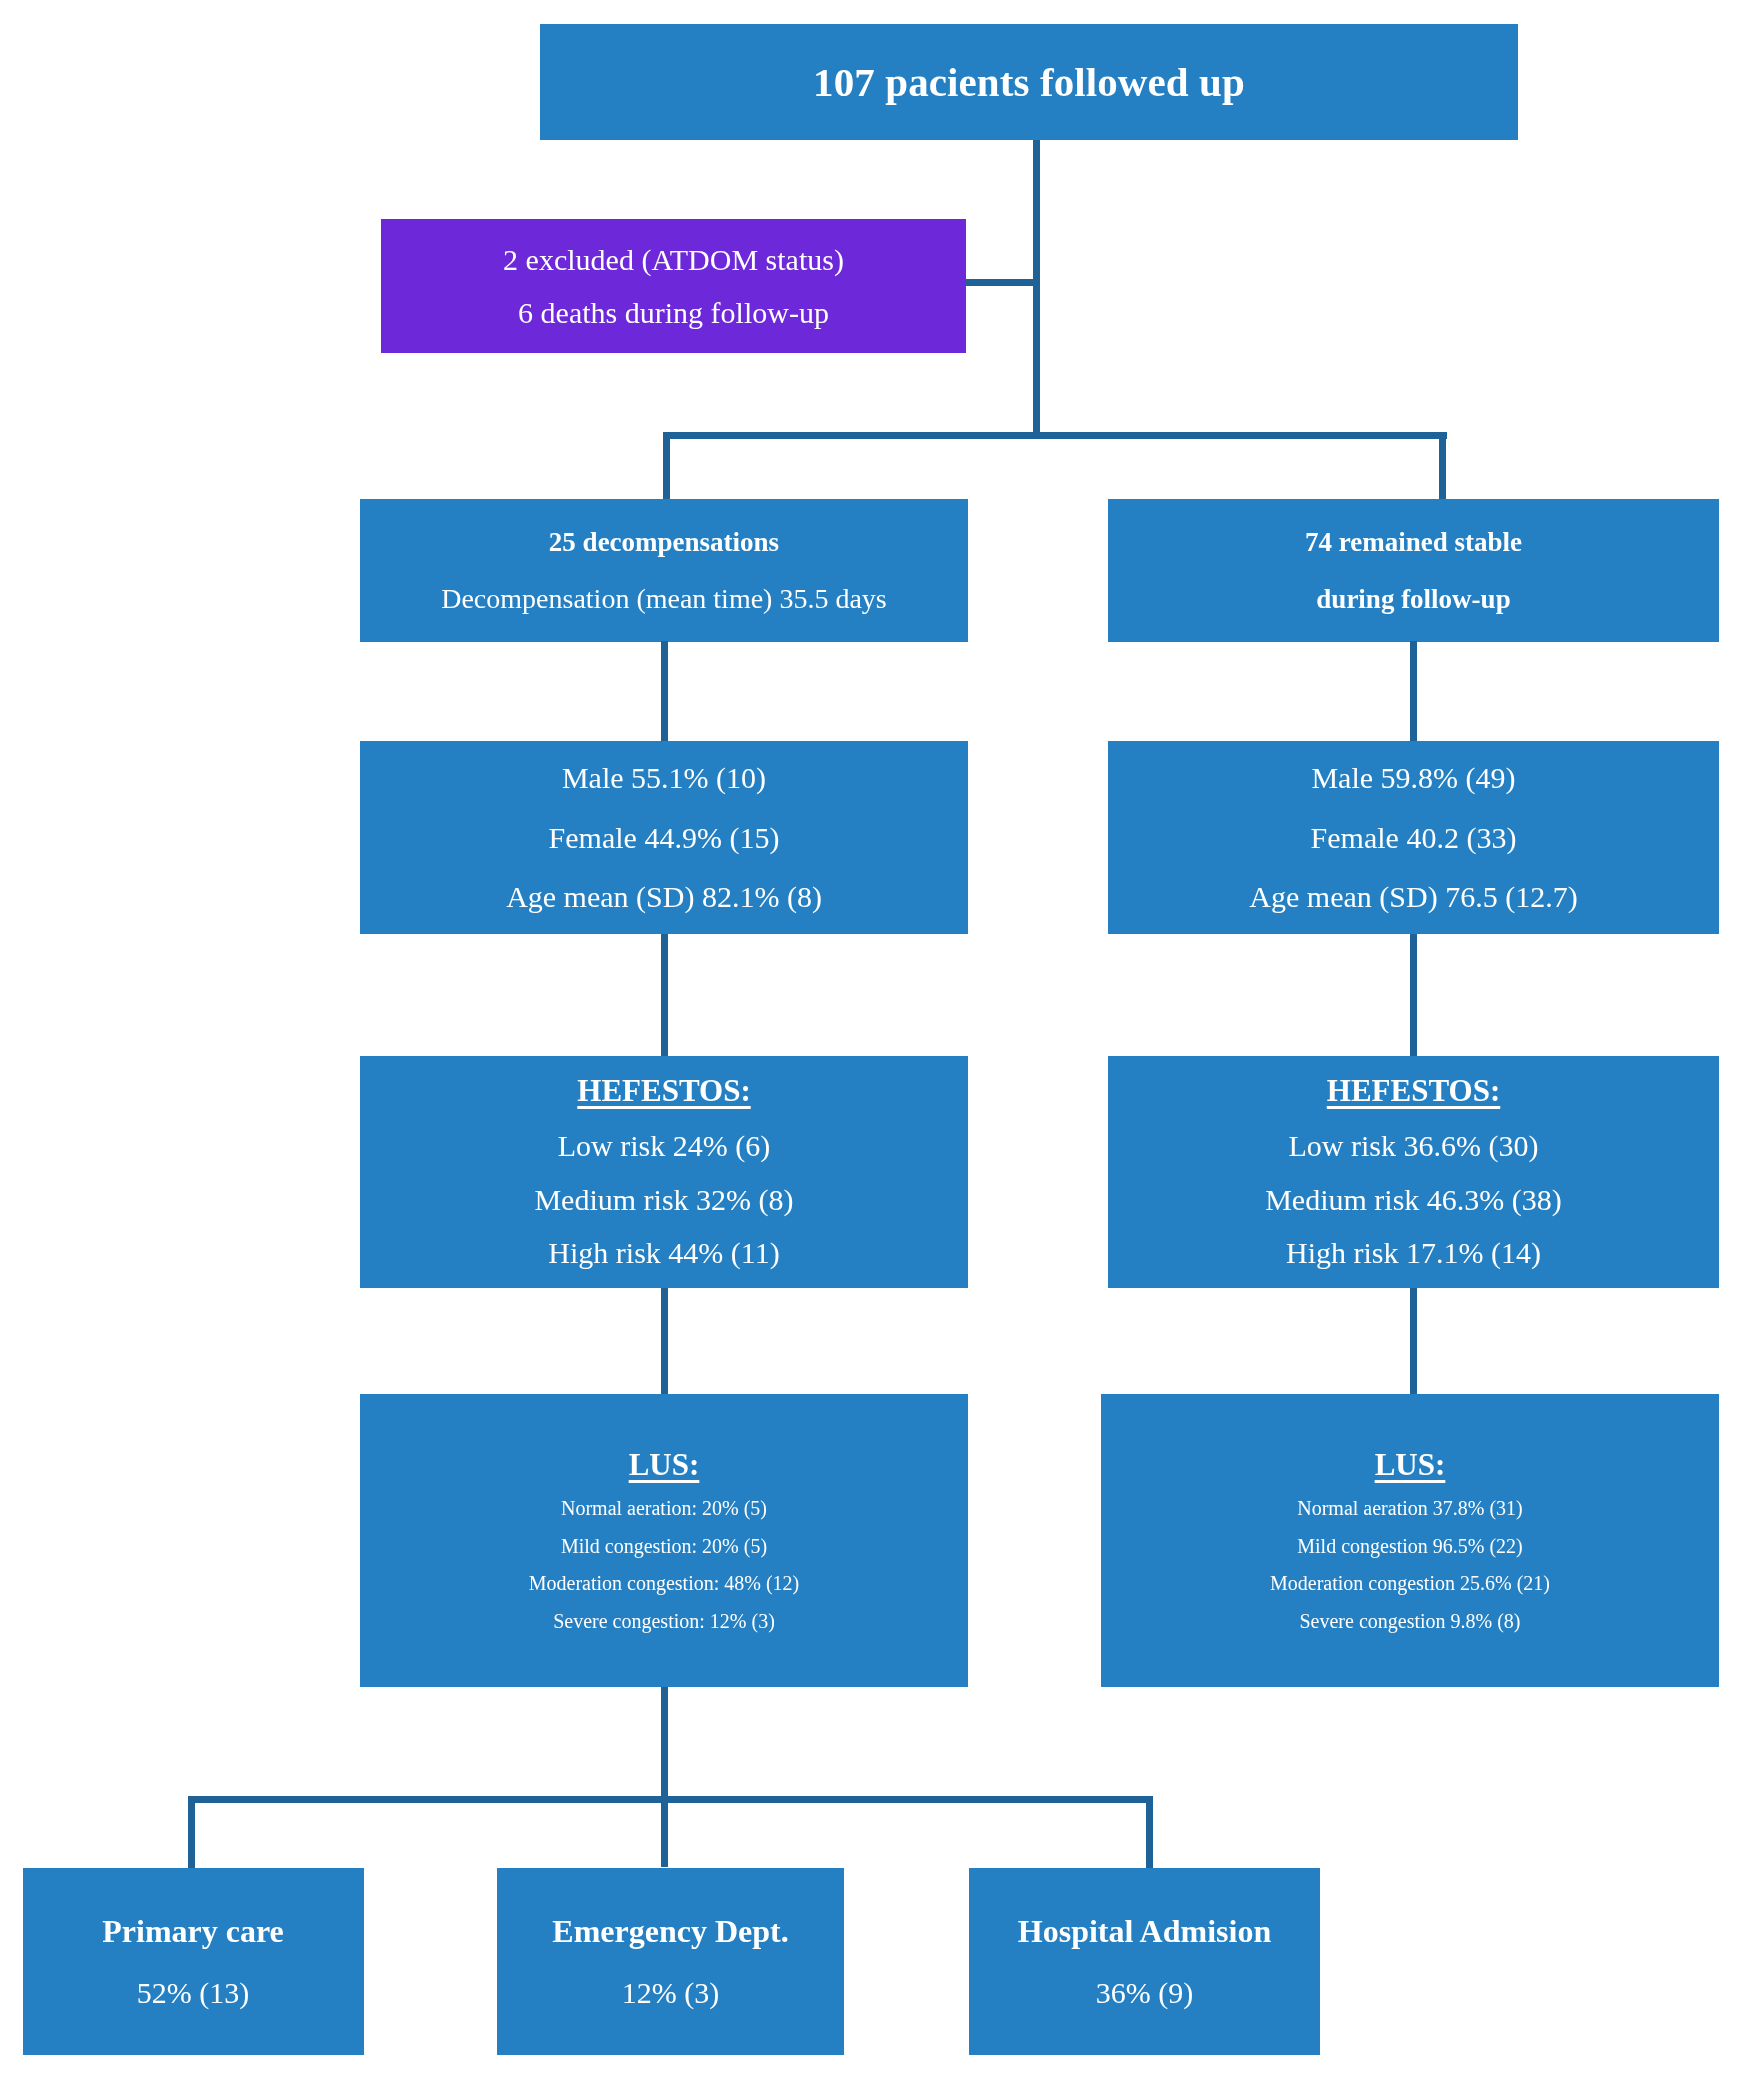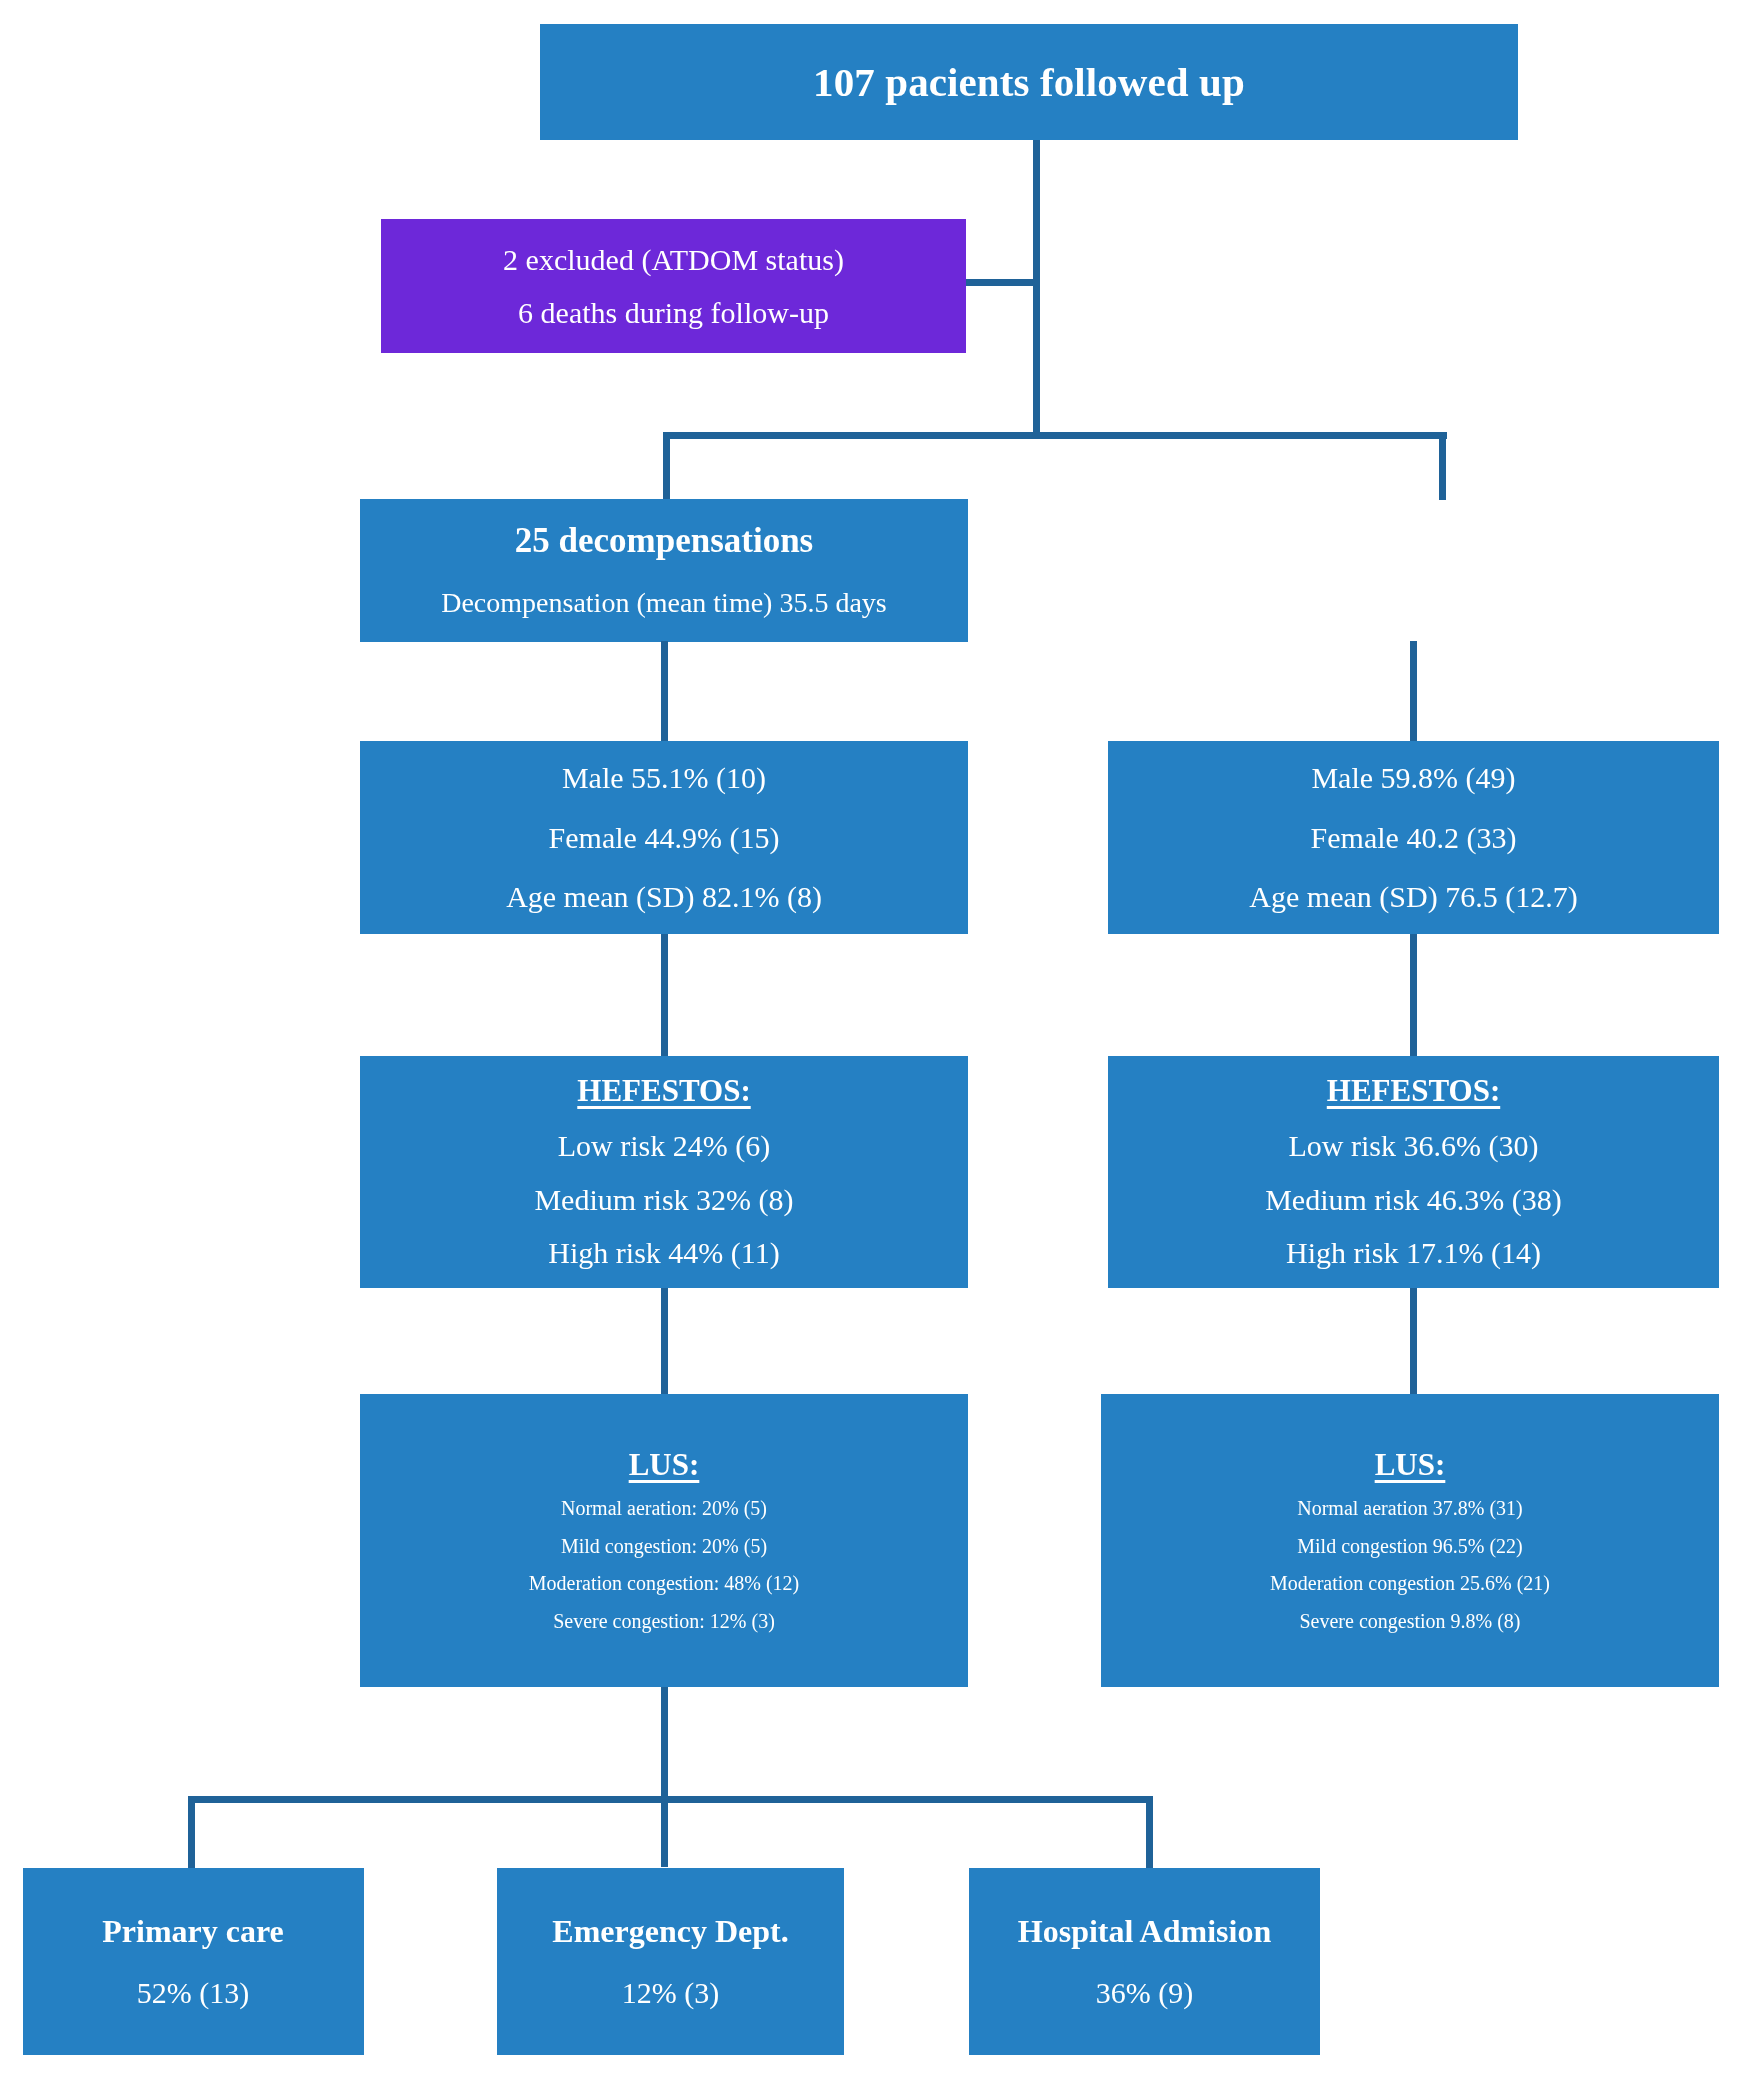--- a/index.html
+++ b/index.html
@@ -39,21 +39,21 @@
   .ln-v { width: 7px; }
   .ln-h { height: 7px; }
 
   .t-title {
     font-weight: bold;
     font-size: 41px;
     letter-spacing: 0.1px;
   }
   .t-head {
     font-weight: bold;
-    font-size: 35px;
+    font-size: 27px;
   }
   .t-sub {
     font-size: 28px;
   }
   .t-body {
     font-size: 30px;
   }
   .t-body-sm {
     font-size: 20px;
   }
@@ -138,20 +138,25 @@
     <div class="gap-sm"></div>
     <span class="t-body-sm row">Normal aeration: 20% (5)</span>
     <div class="gap-sm"></div>
     <span class="t-body-sm row">Mild congestion: 20% (5)</span>
     <div class="gap-sm"></div>
     <span class="t-body-sm row">Moderation congestion: 48% (12)</span>
     <div class="gap-sm"></div>
     <span class="t-body-sm row">Severe congestion: 12% (3)</span>
   </div>
 
+  <div class="box" style="left:1108px; top:499px; width:611px; height:143px;">
+    <span class="t-head row">74 remained stable</span>
+    <div class="gap-lg"></div>
+    <span class="t-head row">during follow-up</span>
+  </div>
 
   <div class="line ln-v" style="left:1410px; top:641px; width:7px; height:100px;"></div>
 
   <div class="box" style="left:1108px; top:741px; width:611px; height:193px;">
     <span class="t-body row">Male 59.8% (49)</span>
     <div class="gap-lg"></div>
     <span class="t-body row">Female 40.2 (33)</span>
     <div class="gap-lg"></div>
     <span class="t-body row">Age mean (SD) 76.5 (12.7)</span>
   </div>

